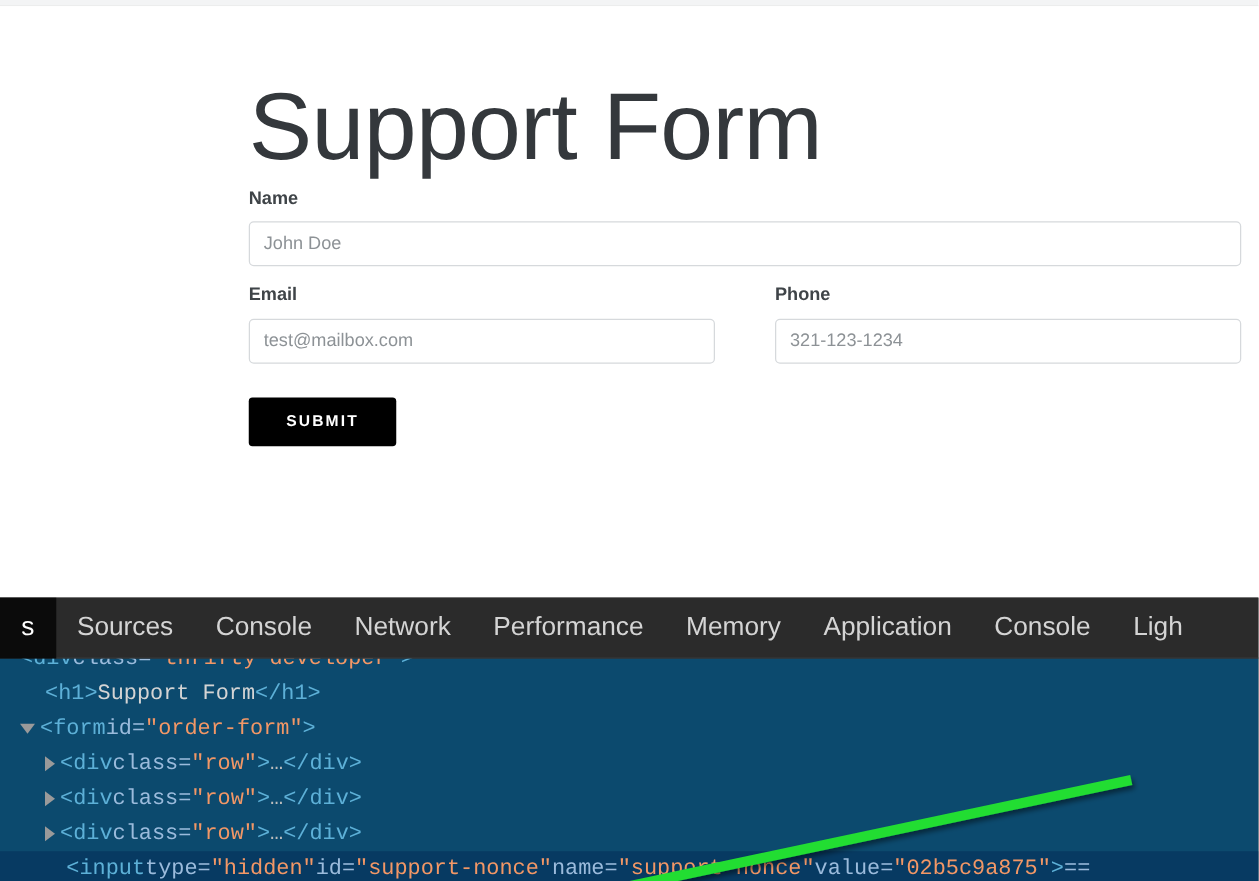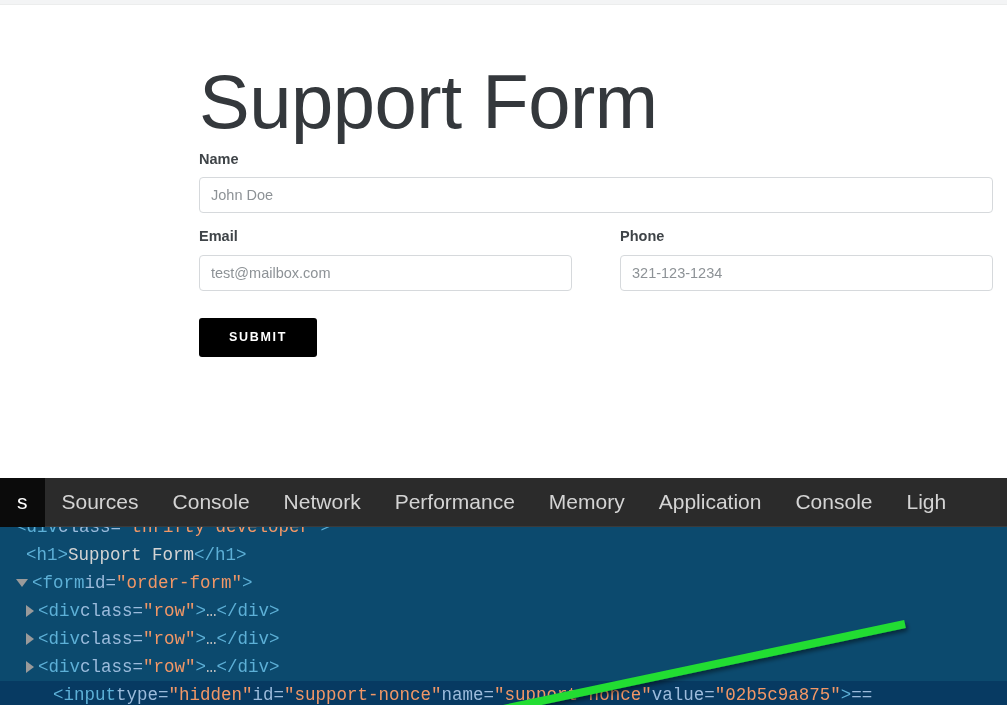--- a/index.html
+++ b/index.html
@@ -198,21 +198,21 @@
     border-top: 8px solid #9a9a9a;
     border-bottom: none;
   }
 
   .tag    { color: #5db0d7; }
   .attr   { color: #9bbbdc; }
   .val    { color: #f29766; }
   .txt    { color: #d4d4d4; }
   .ellip  { color: #bdbdbd; }
   .indent-2 { padding-left: 16px; }
-  .indent-3 { padding-left: 26px; }
+  .indent-3 { padding-left: 36px; }
   .indent-4 { padding-left: 53px; }
 
   
   .arrow-svg {
     position: absolute;
     left: 0; top: 0;
     width: 1007px; height: 227px;
     pointer-events: none;
   }
 </style>

